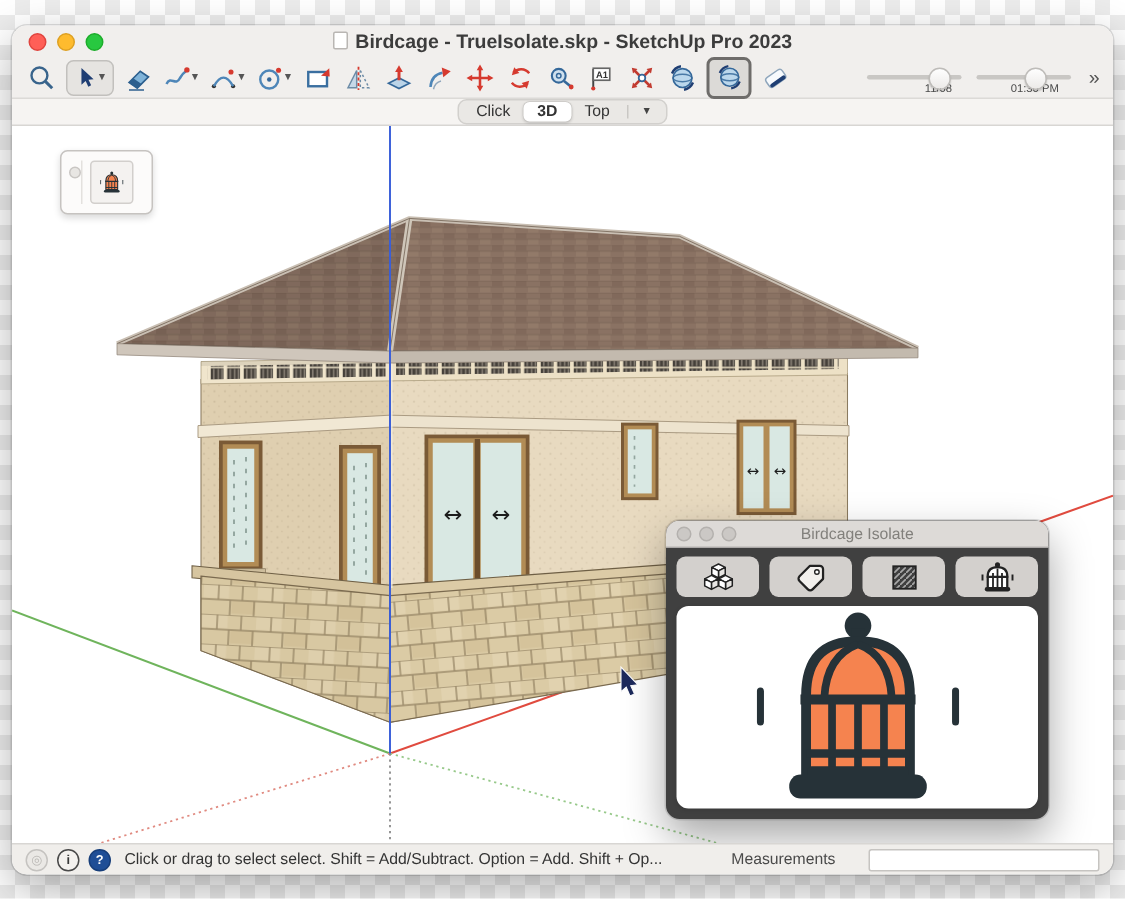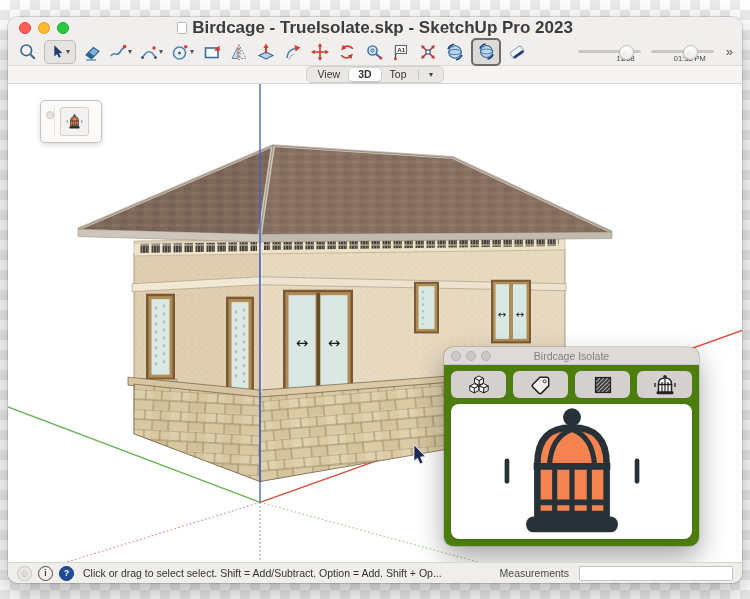--- a/index.html
+++ b/index.html
@@ -14,21 +14,21 @@
     box-shadow:0 10px 30px rgba(0,0,0,.30),0 0 0 1px rgba(0,0,0,.12);
     display:flex;flex-direction:column;
   }
   
   .titlebar{height:21px;background:#F1EFED;position:relative;display:flex;align-items:center;flex:none;}
   .lights{display:flex;gap:7px;margin-left:11px;z-index:2;}
   .light{width:10px;height:10px;border-radius:50%;}
   .light.red{background:#FF5F57;border:.5px solid #E0443E;}
   .light.yellow{background:#FEBB2E;border:.5px solid #DEA123;}
   .light.green{background:#28C840;border:.5px solid #1DAD2B;}
-  .wtitle{position:absolute;left:0;right:0;text-align:center;font-size:17px;font-weight:700;color:#3c3c3c;}
+  .wtitle{position:absolute;left:0;right:0;text-align:center;font-size:13px;font-weight:700;color:#3c3c3c;}
   .doc-proxy{display:inline-block;width:8px;height:10px;background:#fff;border:1px solid #B9B6B3;border-radius:1.5px;vertical-align:-1px;margin-right:5px;}
   
   .toolbar{height:27px;background:#F1EFED;border-bottom:1px solid #DCDAD7;display:flex;align-items:center;padding:0 9px;gap:5px;flex:none;}
   .tool{width:22px;height:22px;display:flex;align-items:center;justify-content:center;flex:none;}
   .tool-group{display:flex;align-items:center;flex:none;}
   .caret{font-size:7px;color:#555;margin-left:-2px;width:8px;text-align:center;}
   .sel-box{display:flex;align-items:center;background:#E6E4E1;border:1px solid #C2C0BD;border-radius:5px;height:22px;padding:0 3px;}
   .pressed-box{display:flex;align-items:center;justify-content:center;background:#DCDAD7;border:2px solid #6E6C6A;border-radius:5px;width:26px;height:24px;}
   .tb-right{margin-left:auto;display:flex;align-items:center;gap:10px;}
   .tb-slider{position:relative;width:63px;height:22px;flex:none;}
@@ -48,40 +48,40 @@
   .canvas{flex:1;position:relative;background:#fff;overflow:hidden;}
   .scene{position:absolute;inset:0;width:100%;height:100%;}
   
   .mini{position:absolute;left:32px;top:16px;width:54px;height:37px;background:#FCFBFA;border:1px solid #C6C3C0;
     border-radius:5px;box-shadow:0 2px 5px rgba(0,0,0,.15);display:flex;align-items:center;padding:2px 3px;}
   .mini-rail{width:10px;height:29px;border-right:1px solid #E3E1DE;position:relative;}
   .mini-rail-dot{position:absolute;left:1.5px;top:4px;width:6px;height:6px;border-radius:50%;background:#E8E6E3;border:1px solid #C9C6C3;}
   .mini-thumb{width:27px;height:27px;margin-left:5px;border:1px solid #D2CFCC;background:#F4F2F0;border-radius:3px;
     display:flex;align-items:center;justify-content:center;}
   
-  .iso-panel{position:absolute;left:436px;top:263px;width:255px;height:199px;border-radius:9px;background:#4d7c0f;
+  .iso-panel{position:absolute;left:436px;top:263px;width:255px;height:199px;border-radius:9px;background:#404040;
     box-shadow:0 12px 28px rgba(0,0,0,.35),0 0 0 1px rgba(0,0,0,.12);display:flex;flex-direction:column;overflow:hidden;}
   .iso-titlebar{height:17px;background:#DDDAD7;border-bottom:1px solid #C9C6C3;display:flex;align-items:center;position:relative;flex:none;}
   .iso-dots{display:flex;gap:5px;margin-left:7px;z-index:2;}
   .iso-dot{width:8px;height:8px;border-radius:50%;background:#CBC8C5;border:.5px solid #B4B1AE;}
   .iso-title{position:absolute;left:0;right:0;text-align:center;font-size:10.5px;color:#82807c;}
   .iso-buttons{display:flex;gap:7px;padding:6px 7px 5px;flex:none;}
   .iso-btn{flex:1;height:27px;background:#D3D0CD;border-radius:6px;display:flex;align-items:center;justify-content:center;}
   .iso-content{flex:1;margin:1px 7px 7px;background:#fff;border-radius:8px;box-shadow:0 1px 3px rgba(0,0,0,.12);
     display:flex;align-items:center;justify-content:center;}
   
   .statusbar{height:20px;background:#F0EEEB;border-top:1px solid #D8D6D3;display:flex;align-items:center;
     padding:0 9px;gap:6px;flex:none;font-size:10.5px;color:#333;}
   .sb-icon{width:13px;height:13px;border-radius:50%;flex:none;display:flex;align-items:center;justify-content:center;
     font-size:8.5px;font-weight:700;}
   .sb-geo{background:#EAE8E5;border:1px solid #C5C3C0;color:#B9B7B4;}
   .sb-info{background:#F4F2EF;border:1.2px solid #4a4a4a;color:#3a3a3a;}
   .sb-help{background:#1F4E96;color:#fff;border:1px solid #173E7A;}
   .sb-hint{margin-left:3px;white-space:nowrap;overflow:hidden;}
-  .sb-right{margin-left:auto;display:flex;align-items:center;gap:10px;}
+  .sb-right{margin-left:auto;display:flex;align-items:center;gap:22px;}
   .sb-meas-label{color:#4a4a4a;}
   .sb-meas-input{width:146px;height:13px;background:#fff;border:1px solid #C6C4C1;border-radius:2px;font-size:10px;padding:0 3px;}
   svg{display:block;}
 </style>
 </head>
 <body>
 
 <svg width="0" height="0" style="position:absolute" aria-hidden="true">
   <defs>
     <symbol id="cage" viewBox="0 0 160 140">
@@ -259,21 +259,21 @@
         <div class="tb-track"></div>
         <div class="tb-slider-label" style="left:62%;">01:30 PM</div>
         <div class="tb-thumb" style="left:62%;"></div>
       </div>
       <div class="overflow-chevron">»</div>
     </div>
   </div>
 
   <div class="viewbar">
     <div class="seg">
-      <span class="seg-item">View</span>
+      <span class="seg-item">Click</span>
       <span class="seg-item sel">3D</span>
       <span class="seg-item">Top</span>
       <span class="seg-div"></span>
       <span class="seg-caret">▼</span>
     </div>
   </div>
 
   <div class="canvas">
     <svg class="scene" viewBox="0 0 734 481" preserveAspectRatio="none">
       <defs>

